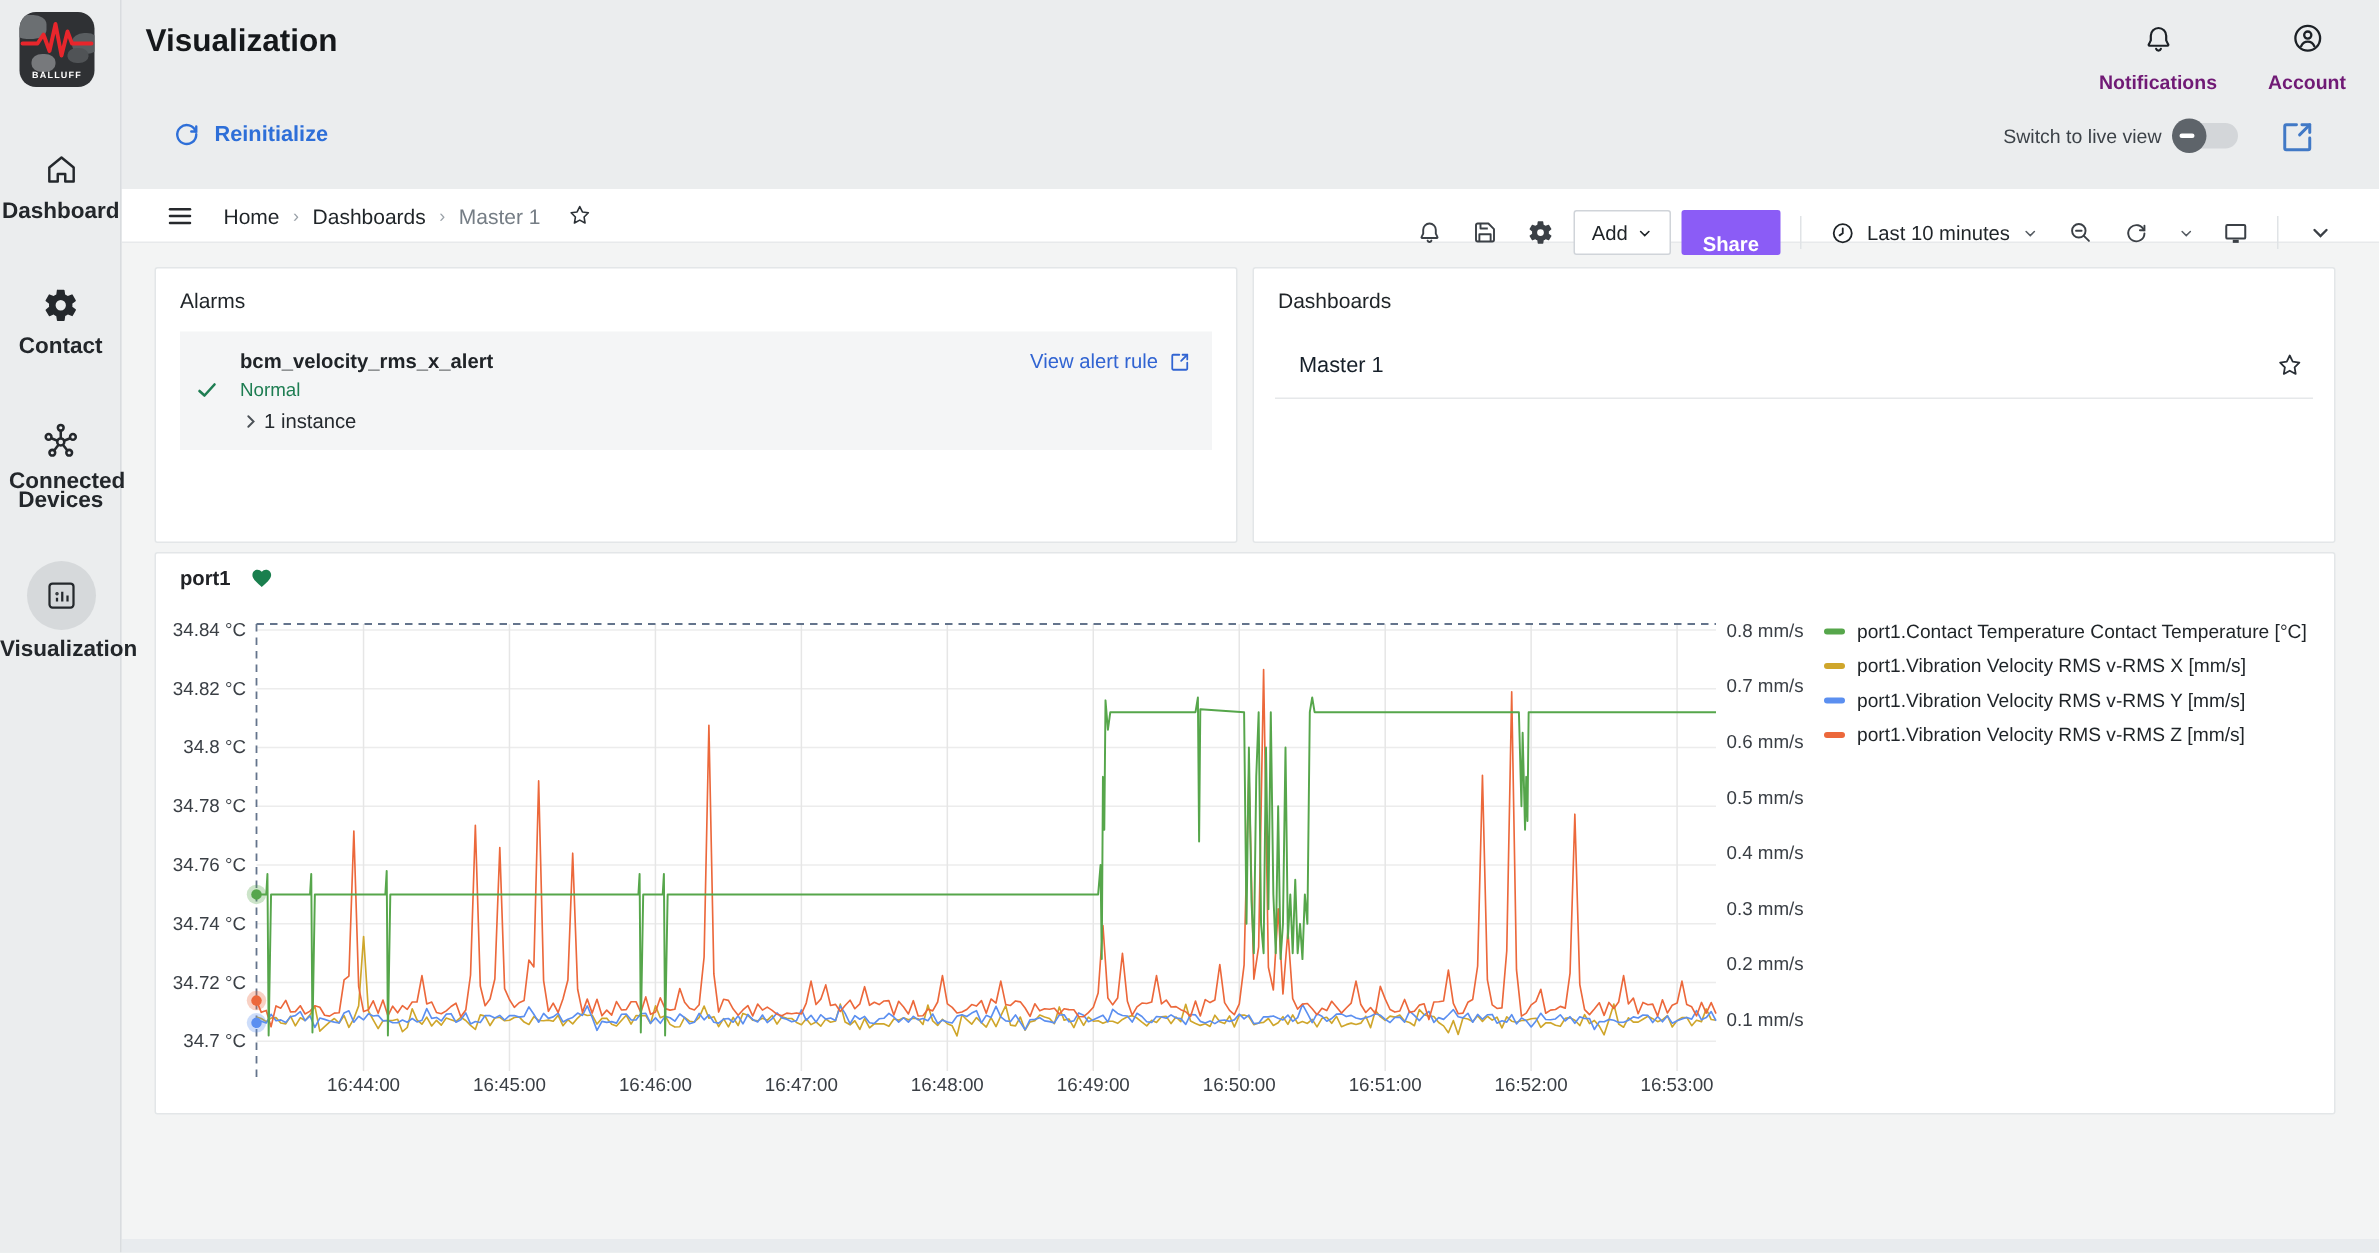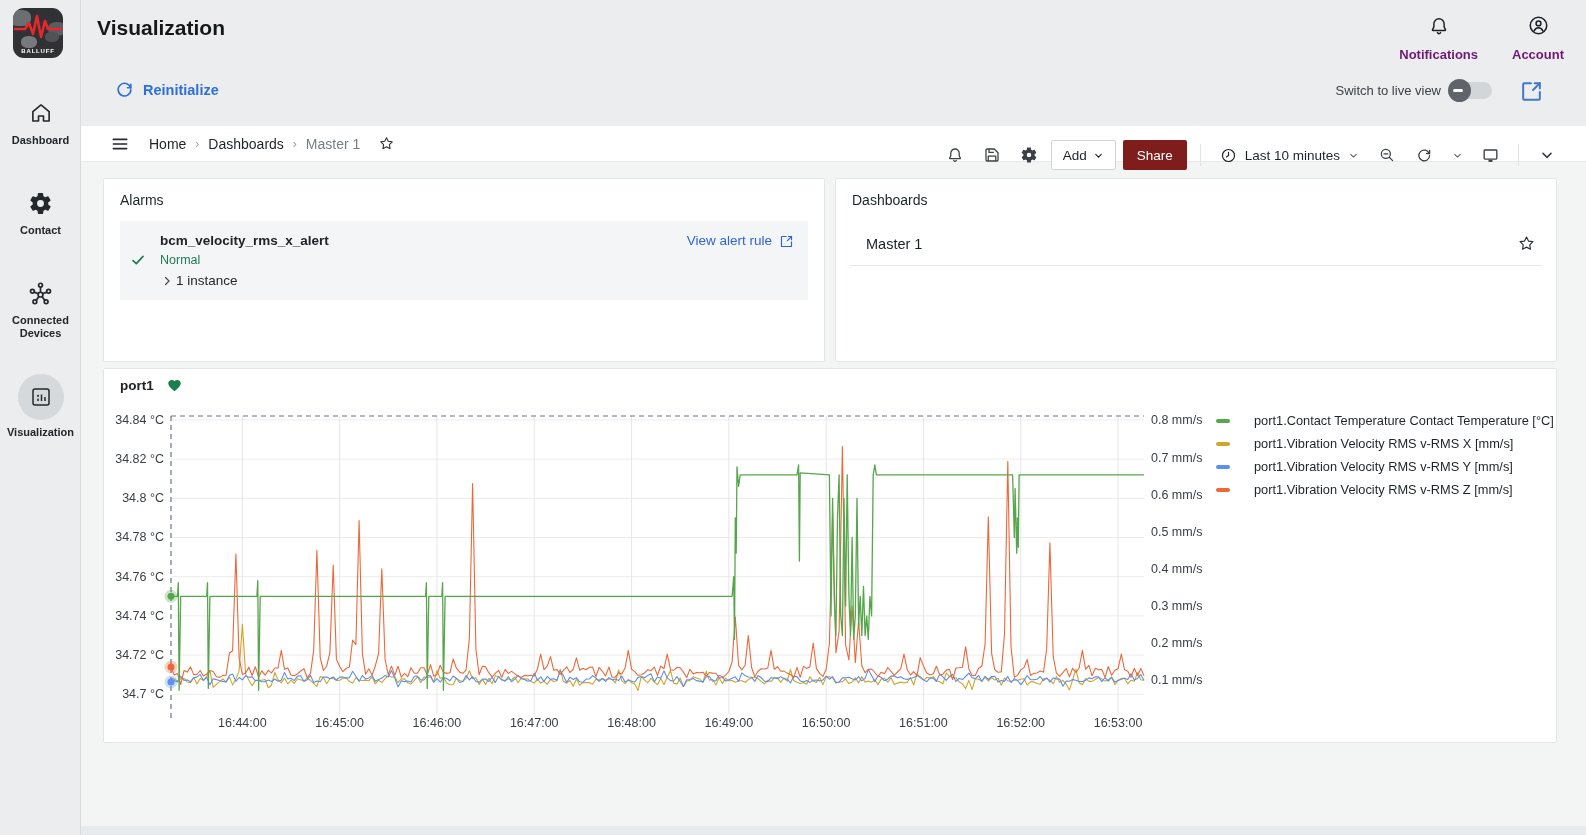--- a/index.html
+++ b/index.html
@@ -10,21 +10,21 @@
   .sidebar { position:absolute; left:0; top:0; width:81px; height:835px; background:#ebedee; border-right:1px solid #d9dcdf; z-index:5; }
   .logo { position:absolute; left:13px; top:8px; width:50px; height:50px; border-radius:11px; background:#2f3134; overflow:hidden; }
   .logo .camo1{position:absolute;width:22px;height:16px;background:#6b6f72;border-radius:40%;left:-4px;top:2px;}
   .logo .camo2{position:absolute;width:18px;height:14px;background:#595d60;border-radius:45%;right:-3px;top:14px;}
   .logo .camo3{position:absolute;width:16px;height:12px;background:#77797c;border-radius:45%;left:8px;bottom:10px;}
   .logo .camo4{position:absolute;width:14px;height:10px;background:#505356;border-radius:45%;right:4px;bottom:16px;}
   .logo svg{position:absolute;left:0;top:4px;}
   .logo .brand{position:absolute;bottom:4px;left:0;right:0;text-align:center;color:#fff;font-size:6px;font-weight:bold;letter-spacing:.8px;}
   .nav-item { position:absolute; left:0; width:81px; text-align:center; color:#23272b; cursor:pointer; }
   .nav-item .ic { display:flex; justify-content:center; align-items:center; height:30px; }
-  .nav-item .lbl { margin-top:6px; font-size:11px; font-weight:bold; line-height:13px; }
+  .nav-item .lbl { margin-top:6px; font-size:15px; font-weight:bold; line-height:13px; }
   .nav-item.active .ic-wrap { width:46px; height:46px; margin:0 auto; border-radius:50%; background:#d6d9db; display:flex; align-items:center; justify-content:center; }
 
   
   .page-title { position:absolute; left:97px; top:16px; font-size:21px; font-weight:bold; color:#15181b; }
   .hdr-right { position:absolute; right:22px; top:14px; display:flex; align-items:center; gap:34px; }
   .hdr-btn { display:flex; align-items:center; gap:10px; font-size:13px; font-weight:bold; color:#701a75; cursor:pointer;flex-direction:column; }
 
   
   .reinit { position:absolute; left:115px; top:80px; display:flex; align-items:center; gap:9px; color:#2e6fd8; font-size:14.5px; font-weight:bold; cursor:pointer; }
   .live-wrap { position:absolute; right:94px; top:82px; display:flex; align-items:center; gap:9px; }
@@ -35,21 +35,21 @@
   .open-ext { position:absolute; right:42px; top:79px; cursor:pointer; }
 
   
   .gtoolbar { position:absolute; left:81px; right:0; top:126px; height:36px; background:#ffffff; border-bottom:1px solid #e7e9eb; display:flex; align-items:center; padding:0 24px; z-index:4; }
   .crumbs { display:flex; align-items:center; gap:9px; font-size:14px; color:#1f2428; }
   .crumbs .sep { color:#9aa1a8; font-size:12px; }
   .crumbs .dim { color:#757d85; }
   .gt-right { margin-left:auto; display:flex; align-items:center; gap:7px;margin-top:23px; }
   .icon-btn { width:30px; height:30px; display:flex; align-items:center; justify-content:center; color:#3b4046; cursor:pointer; border-radius:2px; }
   .add-btn { height:30px; padding:0 11px; display:flex; align-items:center; gap:6px; border:1px solid #d0d4d9; border-radius:2px; background:#fff; font-size:13.5px; color:#1f2428; cursor:pointer; }
-  .share-btn { height:30px; padding:0 14px; display:flex; align-items:center; border:none; border-radius:2px; background:#7f1d1d; color:#fff; font-size:13.5px; font-weight:400; cursor:pointer; }
+  .share-btn { height:30px; padding:0 14px; display:flex; align-items:flex-end; border:none; border-radius:2px; background:#8b5cf6; color:#fff; font-size:13.5px; font-weight:700; cursor:pointer; }
   .vdiv { width:1px; height:22px; background:#e0e3e6; margin:0 6px; }
   .time-btn { height:30px; padding:0 6px; display:flex; align-items:center; gap:8px; font-size:13.5px; color:#1f2428; cursor:pointer; }
 
   
   .content { position:absolute; left:81px; right:0; top:162px; bottom:0; background:#f3f4f4; }
   .panel { position:absolute; background:#fff; border:1px solid #e3e6e8; border-radius:2px; }
   .panel-hd { padding:13px 16px 0 16px; font-size:14px; color:#1f2428; }
 
   .alarms { left:22px; top:16px; width:722px; height:184px; }
   .alert-row { margin:13px 16px 0 16px; background:#f4f5f6; display:flex; padding:9px 14px 12px 10px; }
@@ -61,21 +61,21 @@
   .alert-link { display:flex; align-items:flex-start; gap:7px; color:#3164d2; font-size:13.5px; padding-top:3px; cursor:pointer; }
 
   .dashpanel { left:754px; top:16px; width:722px; height:184px; }
   .dash-row { margin:14px 14px 0 14px; height:44px; display:flex; align-items:center; border-bottom:1px solid #e6e8ea; cursor:pointer; }
   .dash-name { font-size:14.5px; color:#17202a; padding-left:16px; }
   .dash-star { margin-left:auto; color:#2a2f36; padding-right:6px; }
 
   .chartpanel { left:22px; top:206px; width:1454px; height:375px; }
   .chart-title { position:absolute; left:16px; top:9px; font-size:13.5px; font-weight:bold; color:#202226; display:flex; align-items:center; gap:13px; }
   .legend { position:absolute; left:1112px; top:40px; }
-  .legend-item { display:flex; align-items:center; gap:24px; height:23px; font-size:12.8px; color:#1f2428; cursor:pointer; white-space:nowrap; }
+  .legend-item { display:flex; align-items:center; gap:8px; height:23px; font-size:12.8px; color:#1f2428; cursor:pointer; white-space:nowrap; }
   .legend-swatch { width:14px; height:4px; border-radius:2px; flex:none; }
   .chart-svg { position:absolute; left:0; top:28px; }
 
   .bottom-strip { position:absolute; left:81px; right:0; bottom:0; height:9px; background:#e8ebee; }
   svg { display:block; }
 </style>
 </head>
 <body>
 
 <div class="root">

